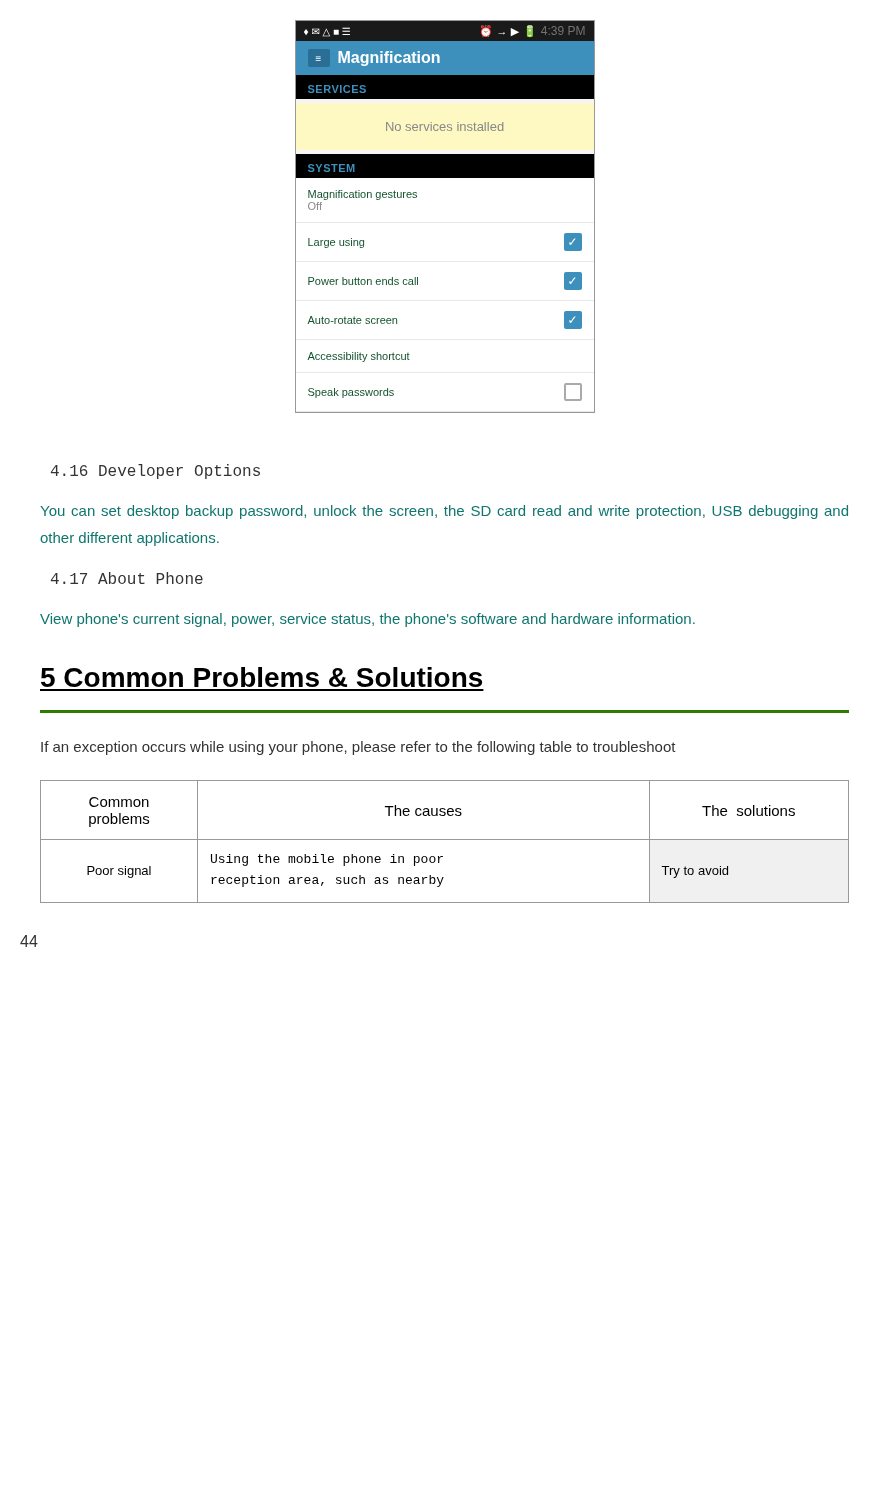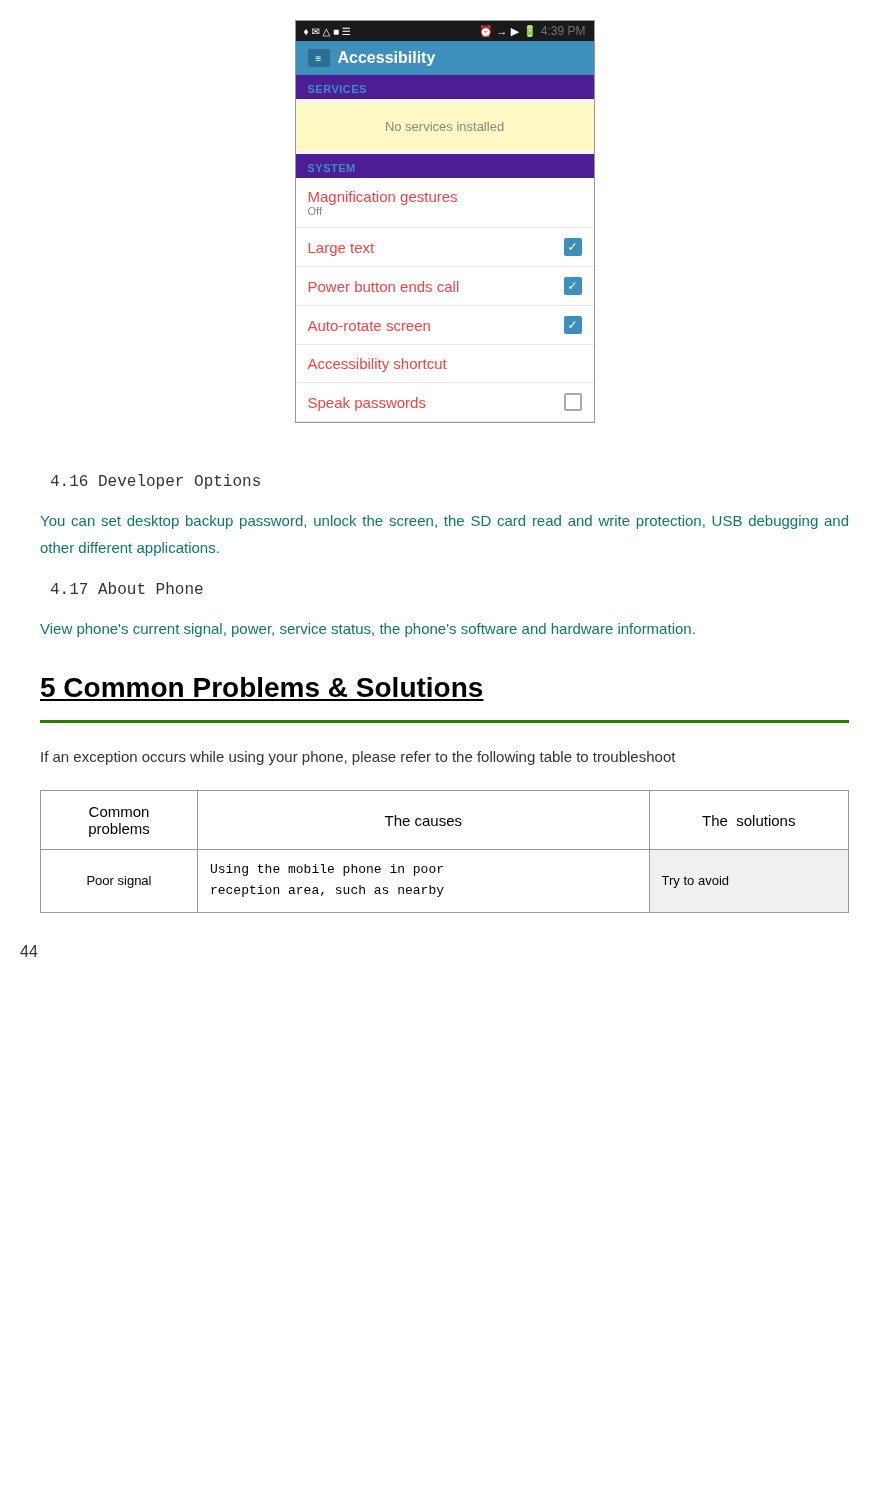--- a/index.html
+++ b/index.html
@@ -73,21 +73,21 @@
       align-items: center;
       justify-content: center;
       font-size: 10px;
     }
 
     .phone-content {
       background: #f5f5f5;
     }
 
     .phone-section-label {
-      background: #4c1d95;
+      background: #000000;
       color: #3d8fbc;
       font-size: 11px;
       font-weight: bold;
       padding: 8px 12px 4px 12px;
       letter-spacing: 0.5px;
     }
 
     .phone-no-services {
       background: #fef9c3;
       padding: 16px 12px;
@@ -100,22 +100,22 @@
     .phone-menu-item {
       background: #fff;
       padding: 10px 12px;
       border-bottom: 1px solid #e8e8e8;
       display: flex;
       justify-content: space-between;
       align-items: center;
     }
 
     .phone-menu-item-label {
-      font-size: 15px;
-      color: #ef4444;
+      font-size: 11px;
+      color: #14532d;
     }
 
     .phone-menu-item-sublabel {
       font-size: 11px;
       color: #888;
     }
 
     .phone-checkbox-checked {
       width: 18px;
       height: 18px;
@@ -240,39 +240,39 @@
           <span>→ ▶</span>
           <span>🔋</span>
           <span class="phone-time">4:39 PM</span>
         </div>
       </div>
 
       <div class="phone-header">
         <div class="phone-header-icon">
           <span>≡</span>
         </div>
-        <span>Accessibility</span>
+        <span>Magnification</span>
       </div>
 
       <div class="phone-content">
 
         <div class="phone-section-label">SERVICES</div>
         <div class="phone-no-services">No services installed</div>
 
         <div class="phone-section-label">SYSTEM</div>
 
         <div class="phone-menu-item">
           <div>
             <div class="phone-menu-item-label">Magnification gestures</div>
             <div class="phone-menu-item-sublabel">Off</div>
           </div>
         </div>
 
         <div class="phone-menu-item">
-          <div class="phone-menu-item-label">Large text</div>
+          <div class="phone-menu-item-label">Large using</div>
           <div class="phone-checkbox-checked">✓</div>
         </div>
 
         <div class="phone-menu-item">
           <div class="phone-menu-item-label">Power button ends call</div>
           <div class="phone-checkbox-checked">✓</div>
         </div>
 
         <div class="phone-menu-item">
           <div class="phone-menu-item-label">Auto-rotate screen</div>

